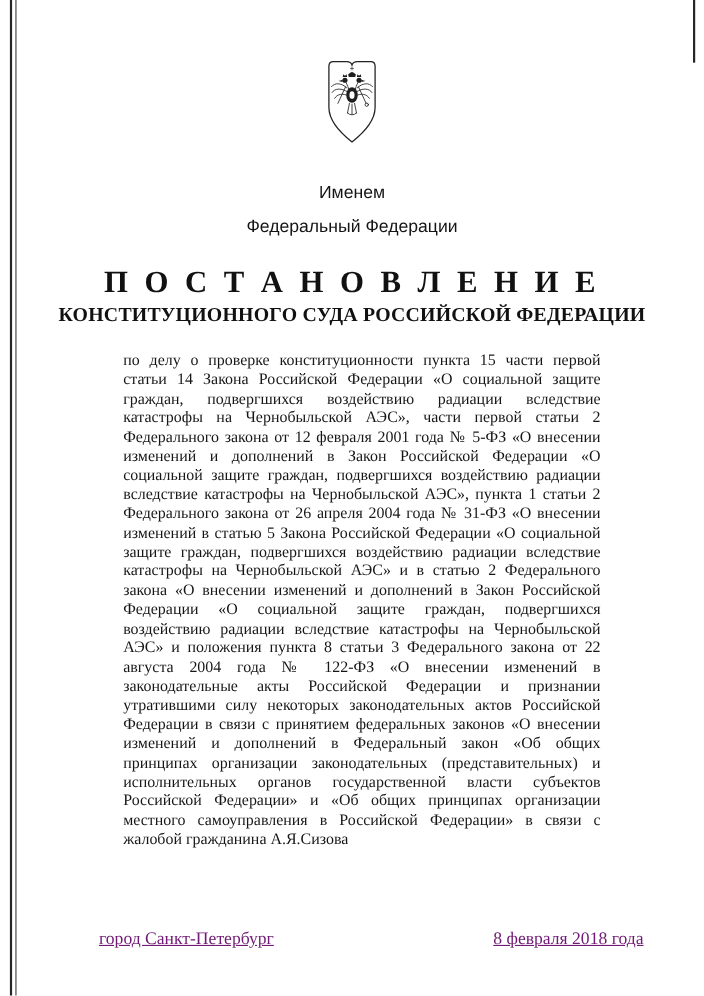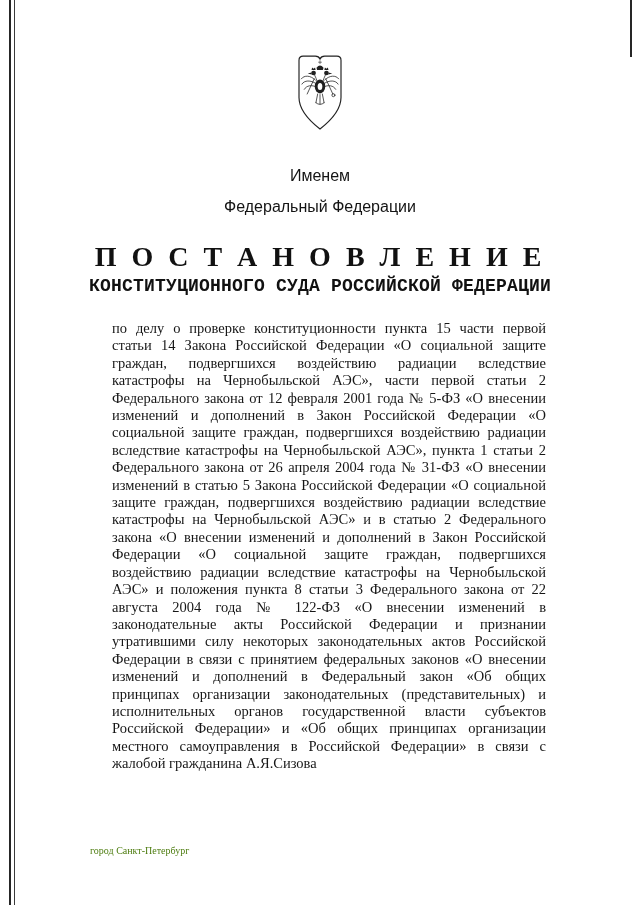--- a/index.html
+++ b/index.html
@@ -53,41 +53,42 @@
     font-family: "Liberation Serif", serif;
     font-weight: bold;
     font-size: 28px;
     letter-spacing: 4px;
     color: #111111;
   }
   .doc-subtitle {
     position: absolute; top: 276px; left: 0;
     width: 100%;
     text-align: center;
-    font-family: Liberation Mono, monospace;
+    font-family: Liberation Serif, serif;
     font-weight: bold;
     font-size: 18px;
     letter-spacing: 0.2px;
     color: #111111;
   }
   .case-text {
     position: absolute; top: 320px; left: 112px;
     width: 434px;
     font-size: 14.5px;
     line-height: 17.4px;
     text-align: justify;
     color: #161616;
     font-family: Liberation Serif, serif;
   }
   .footer-row {
     position: absolute; top: 845px; left: 90px; right: 55px;
     display: flex;
     justify-content: space-between;
-    font-size: 10px;
-    color: #4d7c0f;
+    font-size: 16px;
+    color: #701a75;
+    text-decoration: underline;
   }
 </style>
 </head>
 <body>
 
 <div class="page">
 
   <div class="frame-left"></div>
   <div class="frame-left-inner"></div>
   <div class="frame-right-top"></div>
@@ -141,15 +142,16 @@
   </div>
 
   <div class="doc-title">П О С Т А Н О В Л Е Н И Е</div>
 
   <div class="doc-subtitle">КОНСТИТУЦИОННОГО СУДА РОССИЙСКОЙ ФЕДЕРАЦИИ</div>
 
   <p class="case-text">по делу о проверке конституционности пункта 15 части первой статьи 14 Закона Российской Федерации «О социальной защите граждан, подвергшихся воздействию радиации вследствие катастрофы на Чернобыльской АЭС», части первой статьи 2 Федерального закона от 12 февраля 2001 года № 5-ФЗ «О внесении изменений и дополнений в Закон Российской Федерации «О социальной защите граждан, подвергшихся воздействию радиации вследствие катастрофы на Чернобыльской АЭС», пункта 1 статьи 2 Федерального закона от 26 апреля 2004 года № 31-ФЗ «О внесении изменений в статью 5 Закона Российской Федерации «О социальной защите граждан, подвергшихся воздействию радиации вследствие катастрофы на Чернобыльской АЭС» и в статью 2 Федерального закона «О внесении изменений и дополнений в Закон Российской Федерации «О социальной защите граждан, подвергшихся воздействию радиации вследствие катастрофы на Чернобыльской АЭС» и положения пункта 8 статьи 3 Федерального закона от 22 августа 2004 года № 122-ФЗ «О внесении изменений в законодательные акты Российской Федерации и признании утратившими силу некоторых законодательных актов Российской Федерации в связи с принятием федеральных законов «О внесении изменений и дополнений в Федеральный закон «Об общих принципах организации законодательных (представительных) и исполнительных органов государственной власти субъектов Российской Федерации» и «Об общих принципах организации местного самоуправления в Российской Федерации» в связи с жалобой гражданина А.Я.Сизова</p>
 
   <div class="footer-row">
     <span>город Санкт-Петербург</span>
+    <span>8 февраля 2018 года</span>
   </div>
 
 </div>
 
 </body></html>

